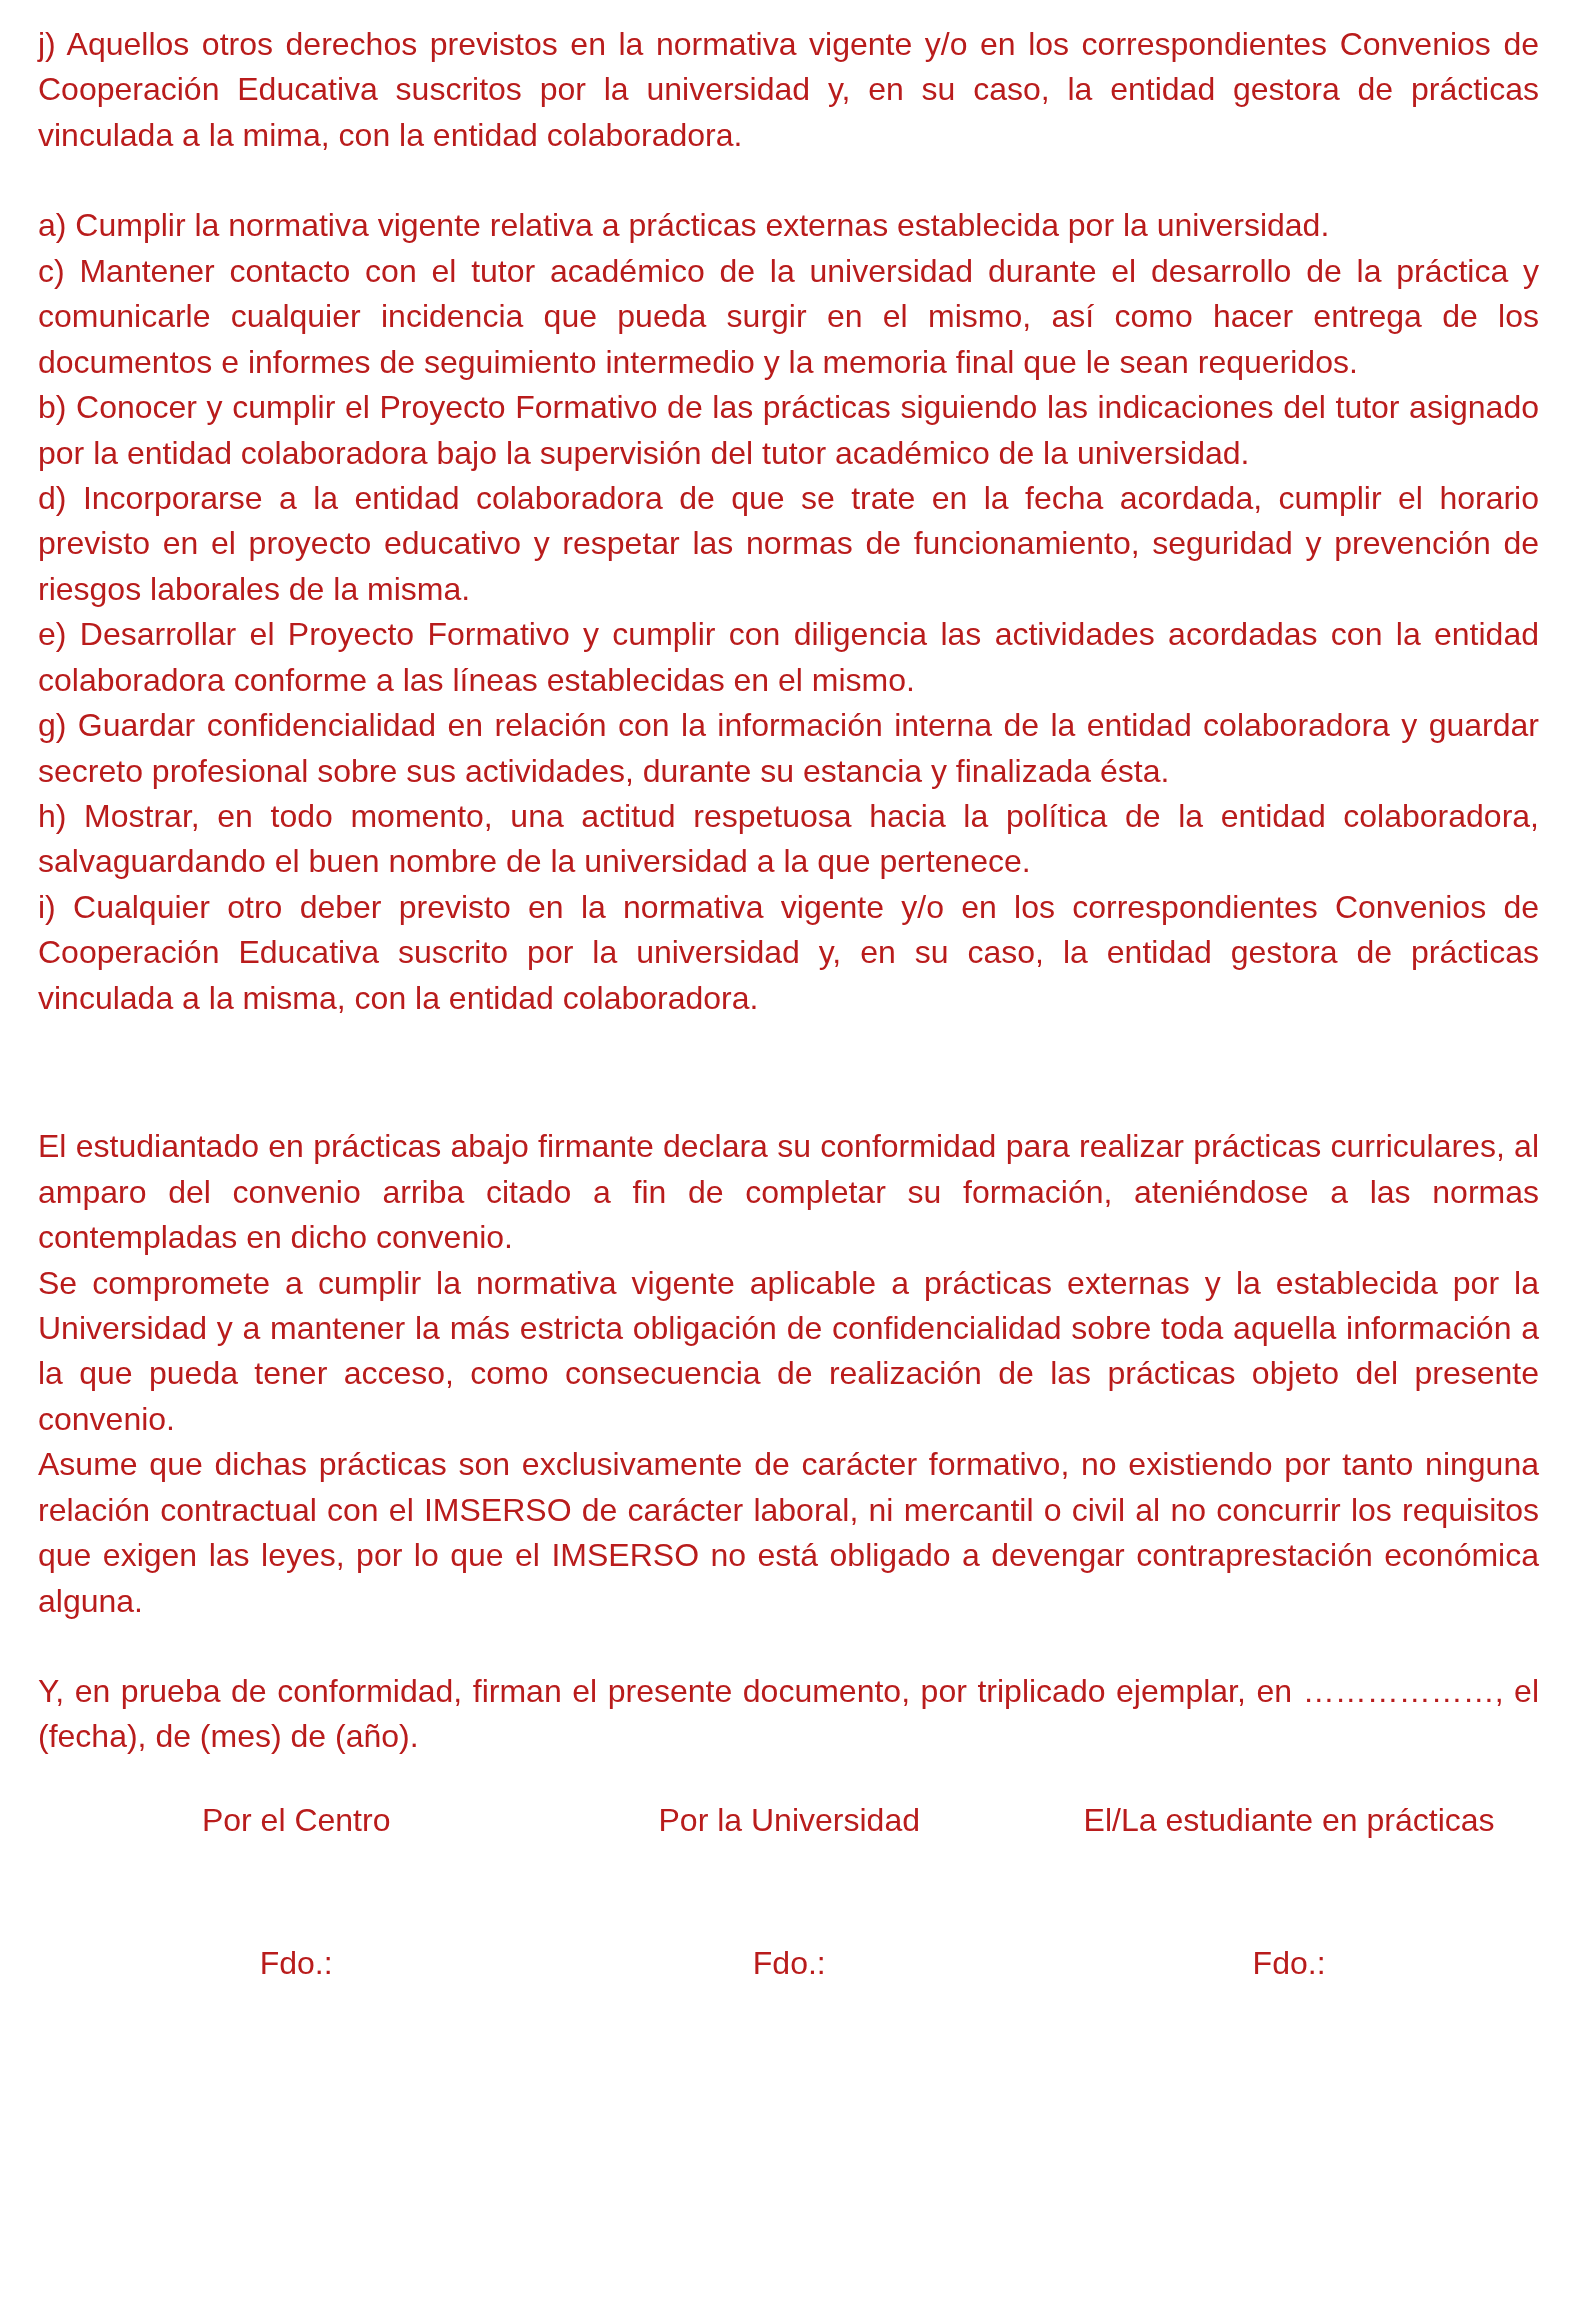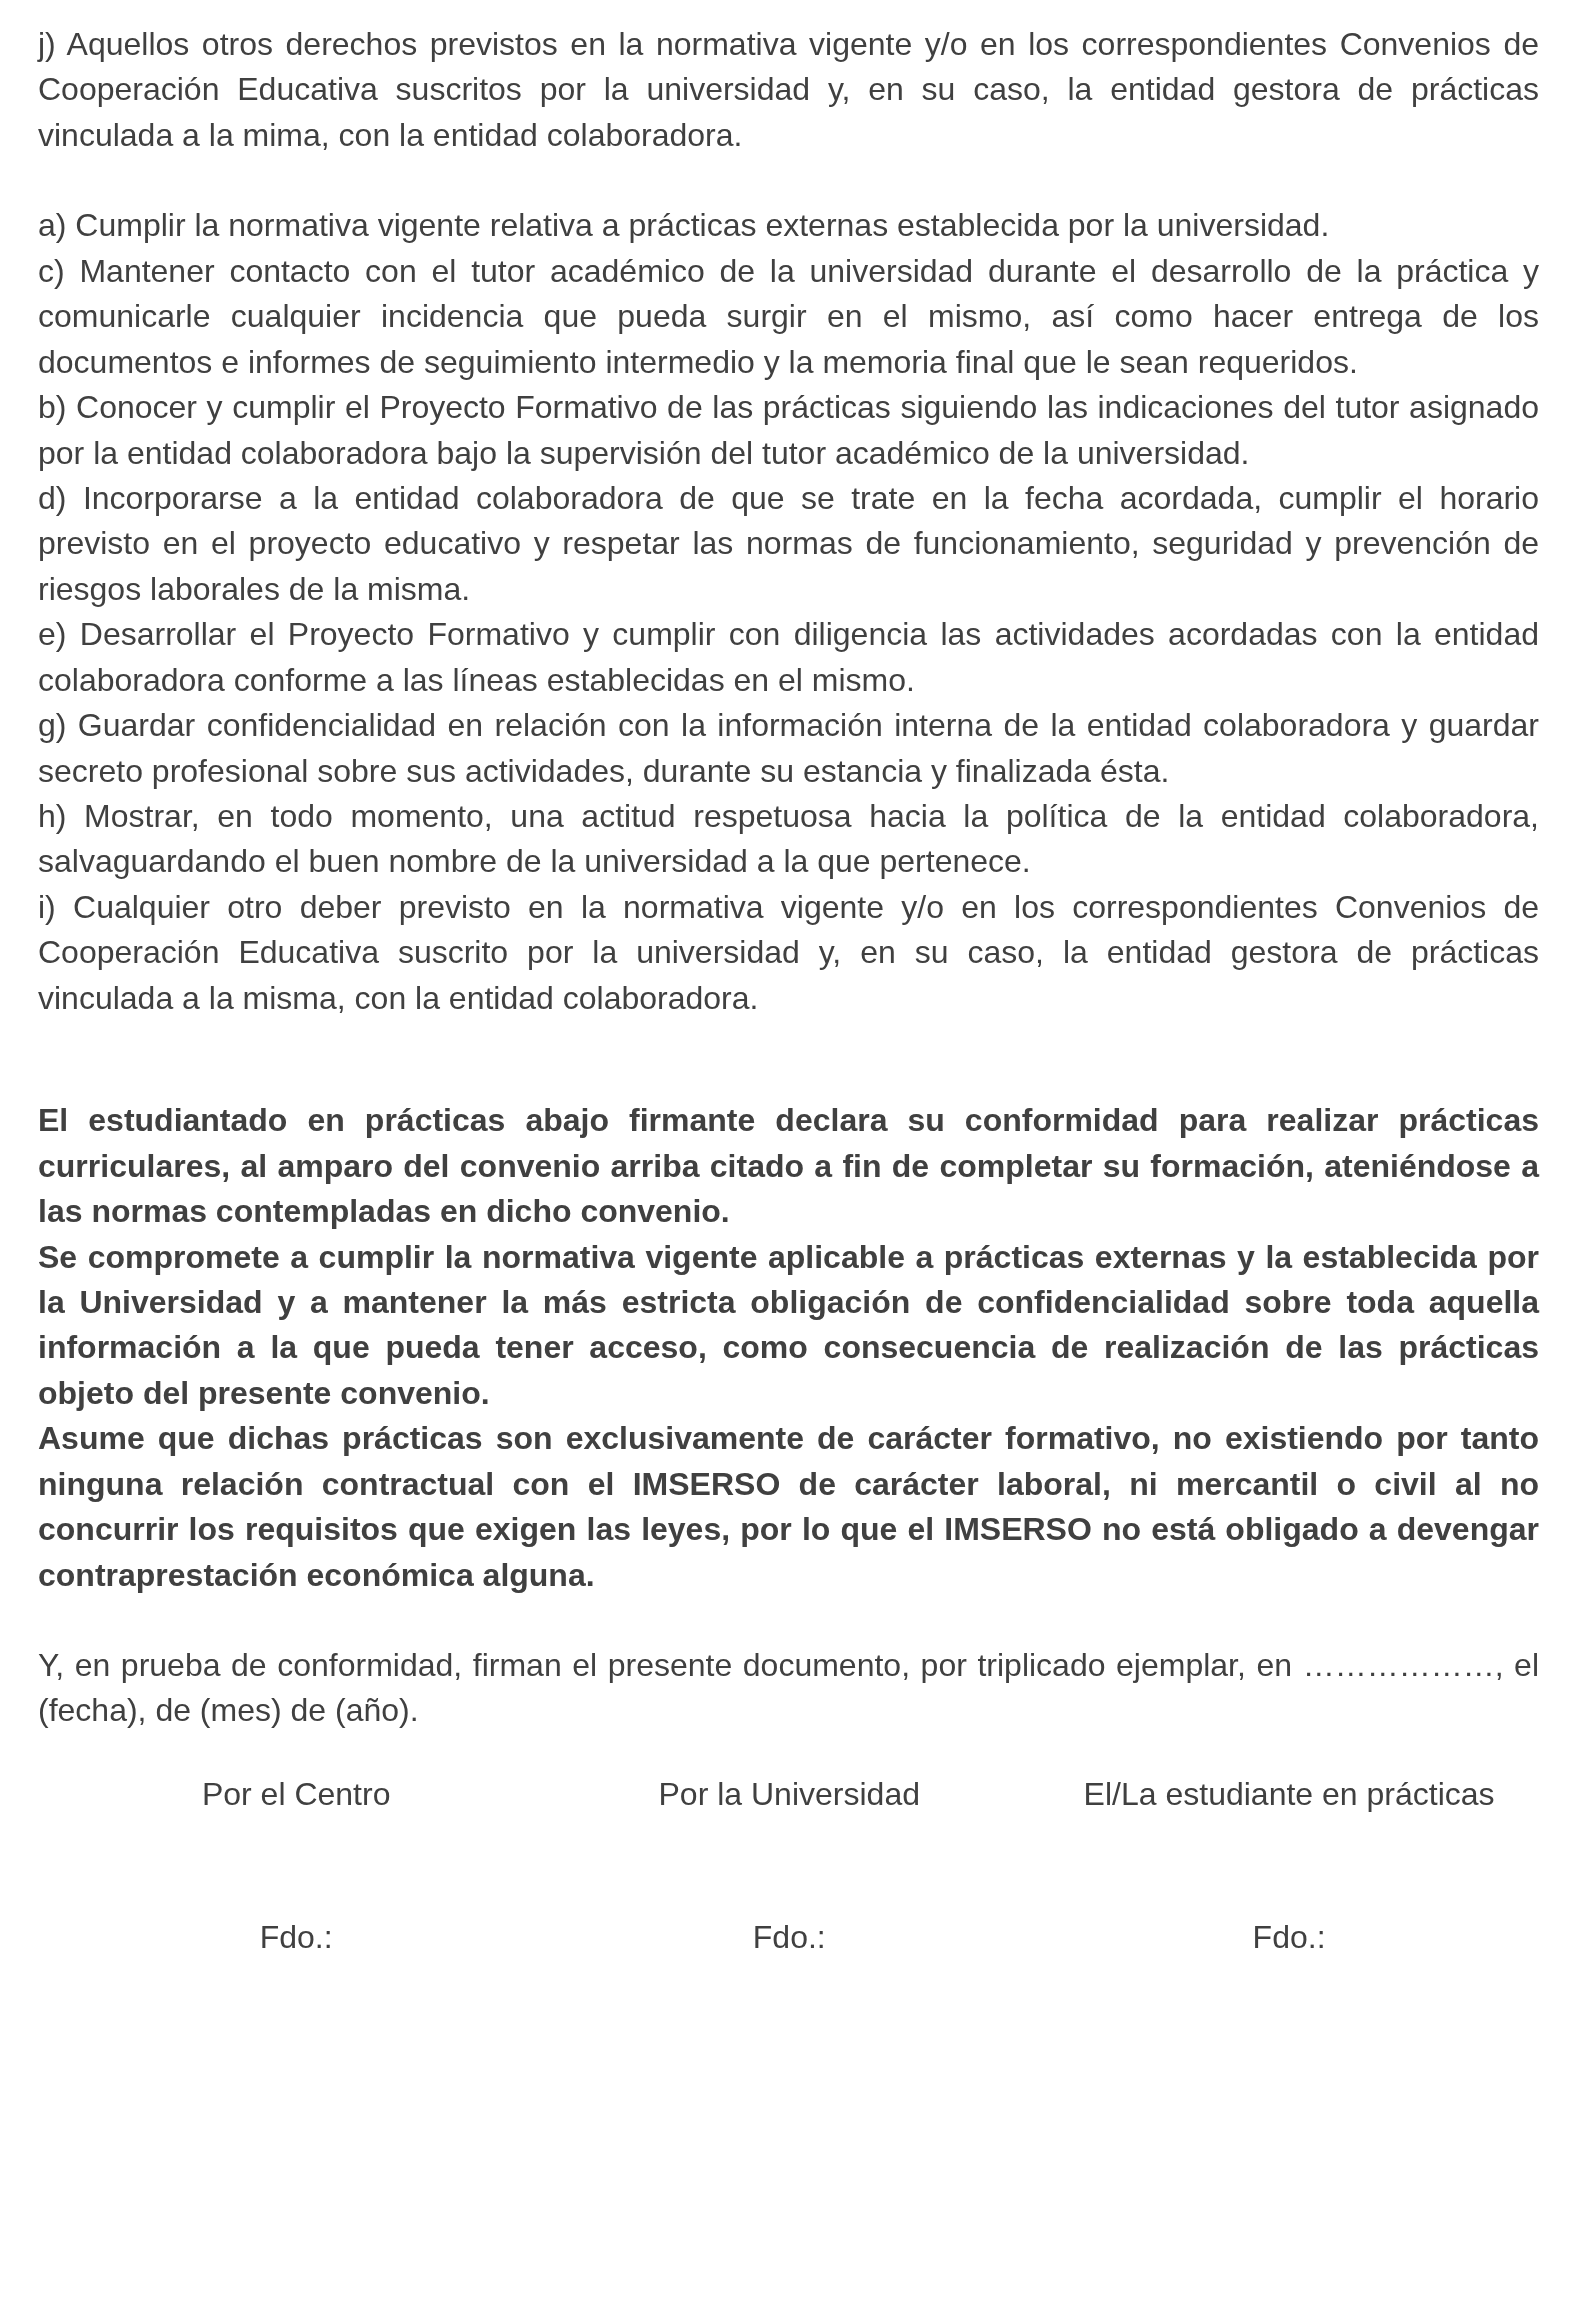--- a/index.html
+++ b/index.html
@@ -5,36 +5,35 @@
   html, body {
     margin: 0;
     padding: 0;
     background: #ffffff;
   }
   .page {
     width: 1579px;
     min-height: 2319px;
     box-sizing: border-box;
     background: #ffffff;
-    color: #404040;
+    color: #b91c1c;
     font-family: "Liberation Sans", sans-serif;
     font-size: 32px;
     line-height: 1.42;
     padding: 22px 40px 50px 38px;
   }
   .para {
     margin: 0;
     text-align: justify;
   }
   .gap-before {
     margin-top: 45px;
   }
   .gap-before-lg {
-    margin-top: 77px;
-    font-weight: bold;
+    margin-top: 103px;
   }
   .duties .para,
   .declarations .para {
     margin: 0;
   }
   .signature-row {
     display: grid;
     grid-template-columns: 33.4% 33.3% 33.3%;
     text-align: center;
   }

